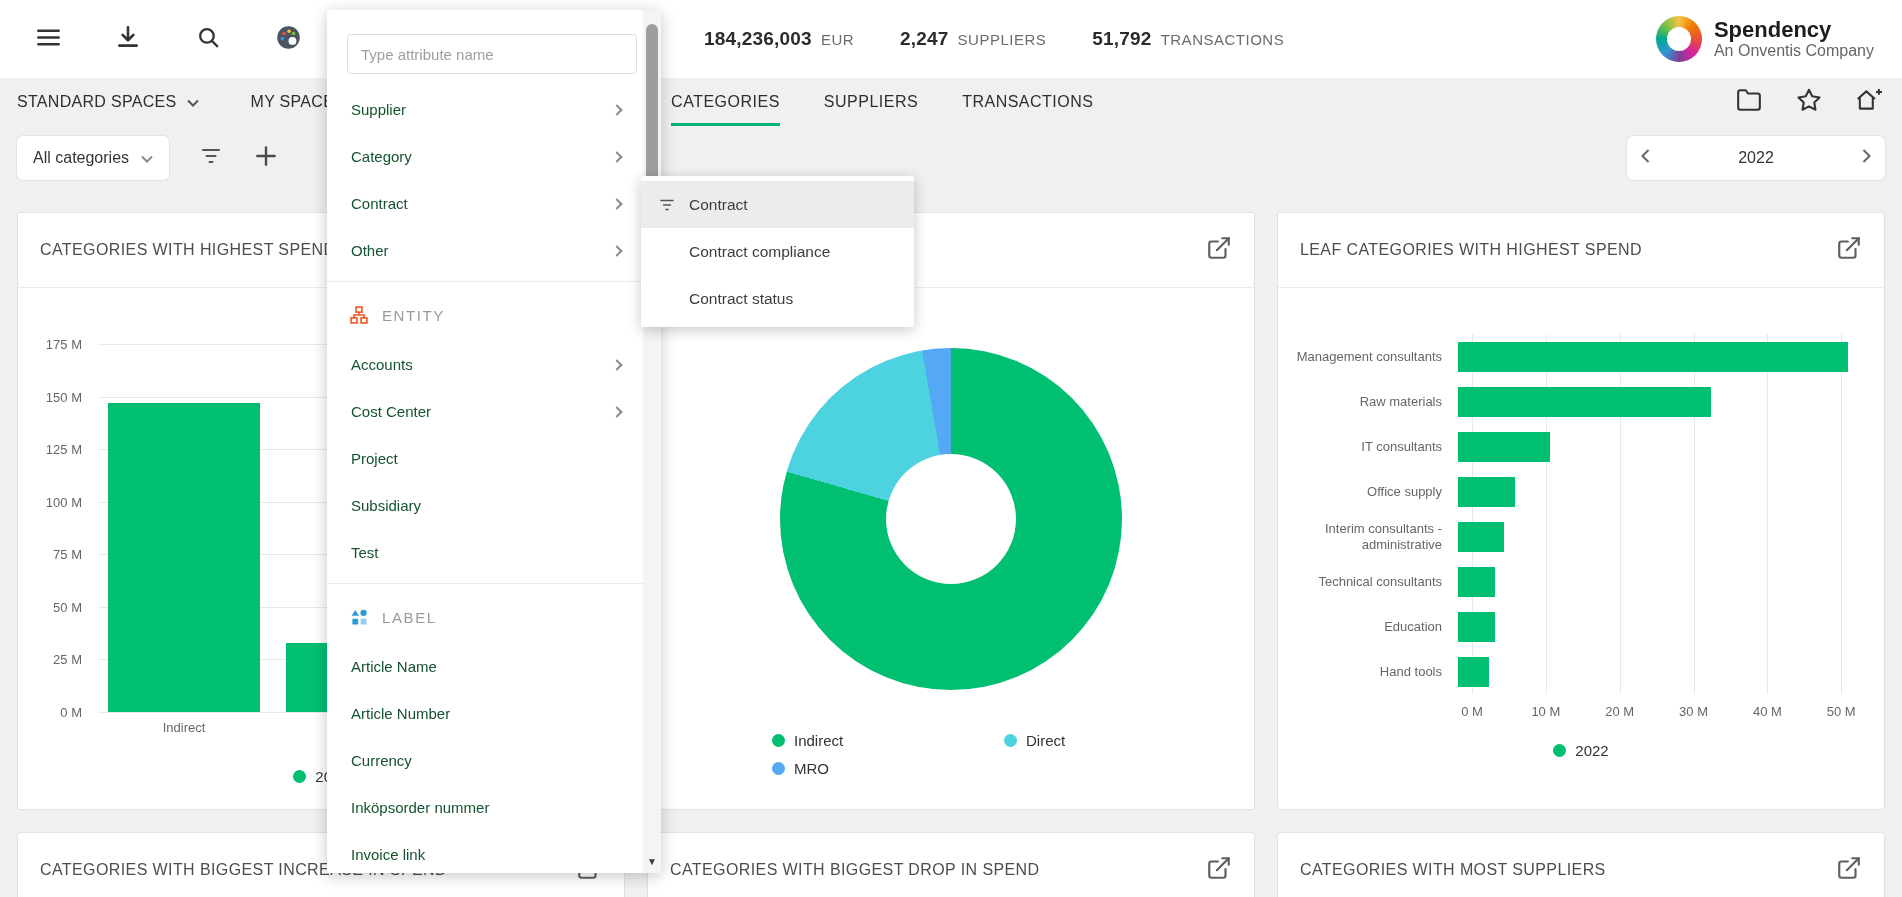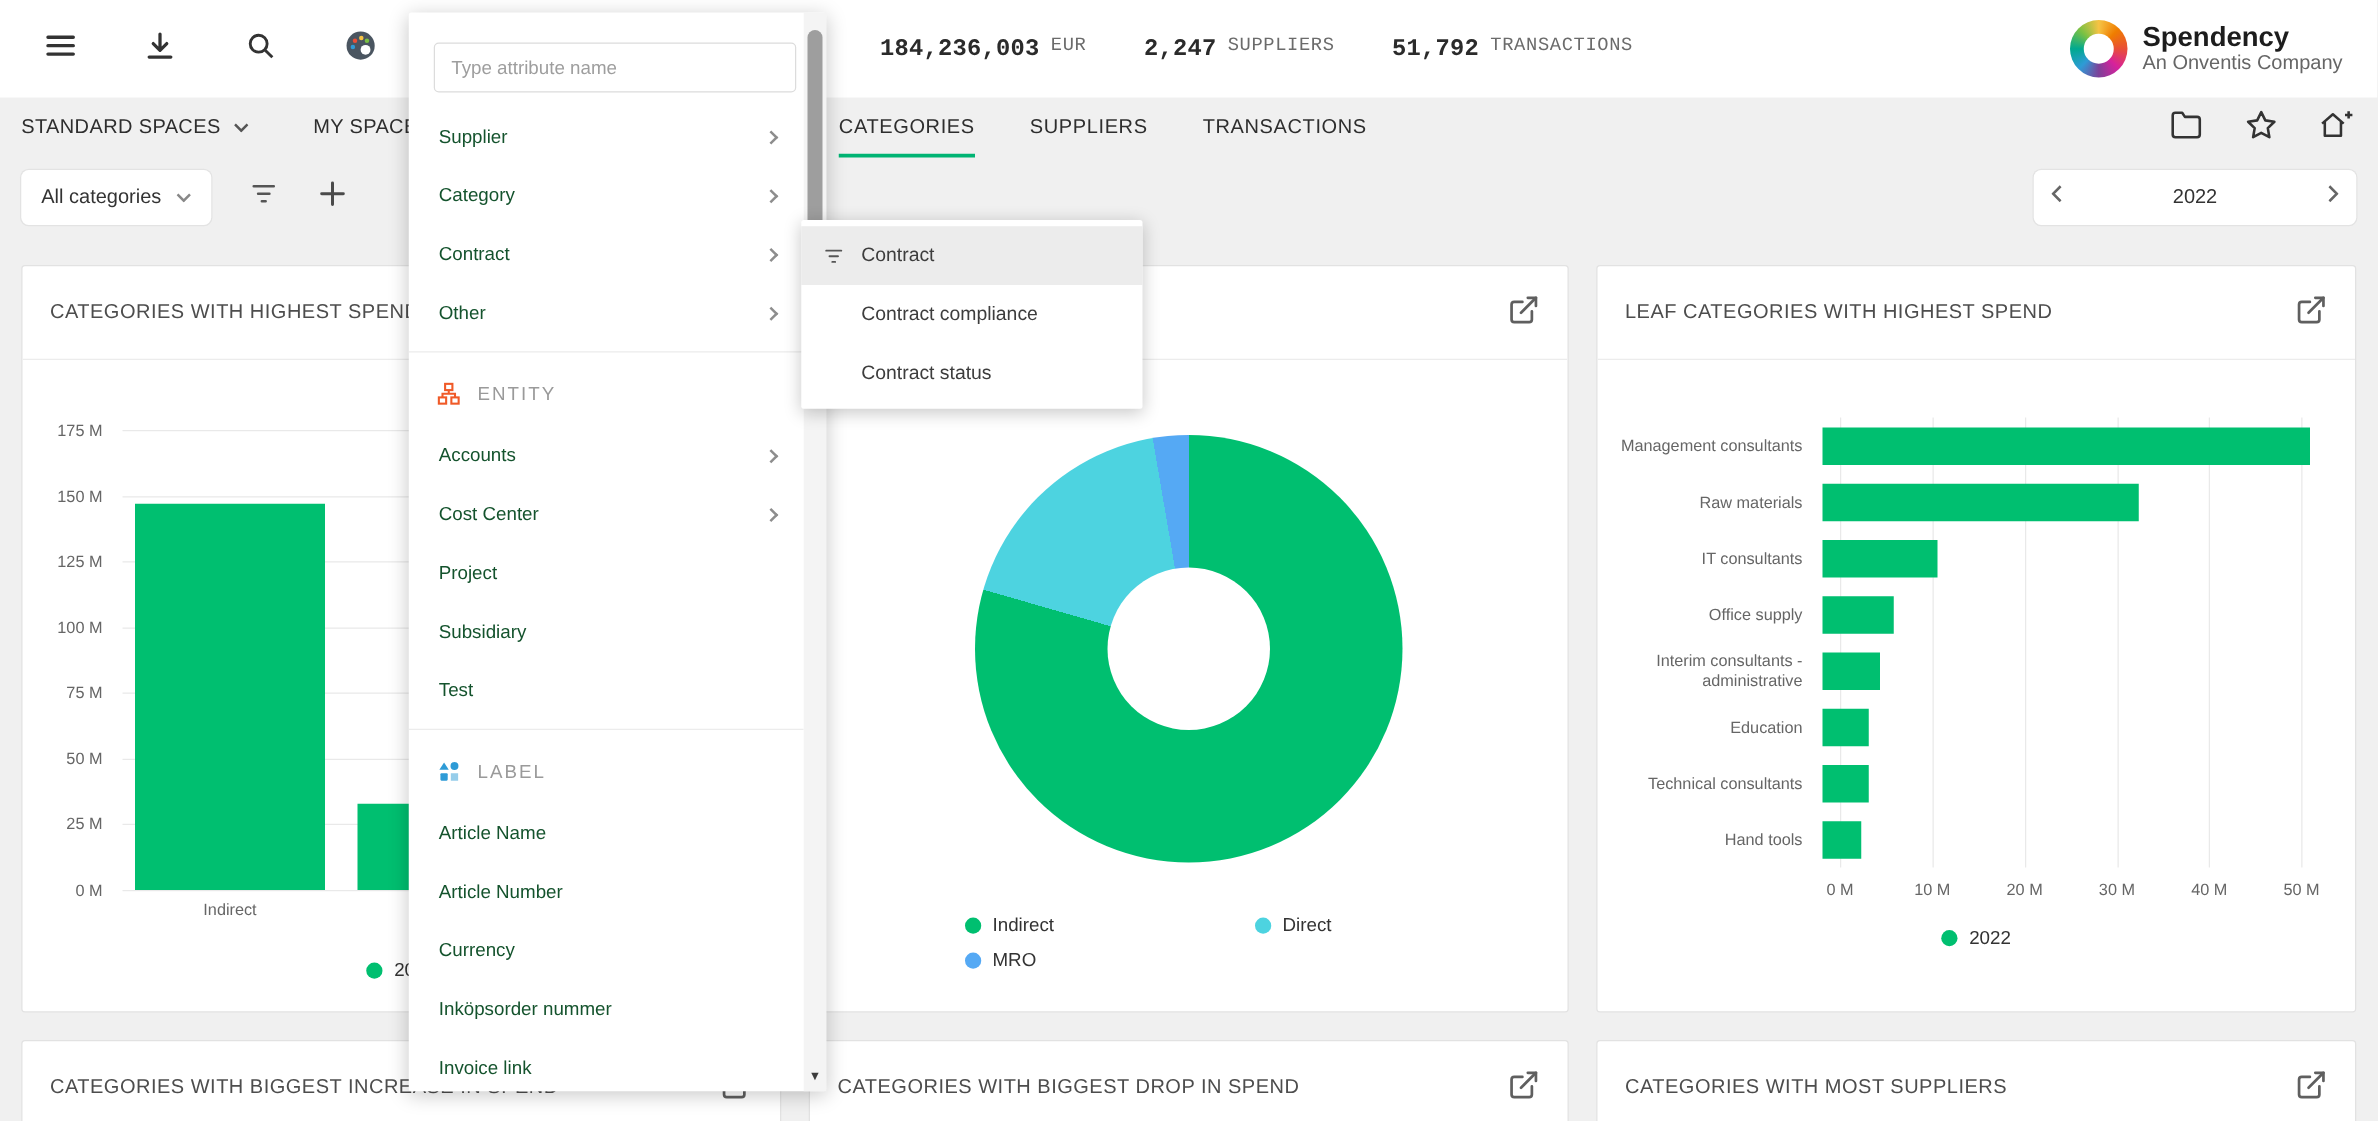--- a/index.html
+++ b/index.html
@@ -7,21 +7,21 @@
   body {
     width:1902px; height:897px; overflow:hidden; position:relative;
     background:#f0f0f0; color:#333;
     font-family:"Liberation Sans","DejaVu Sans",sans-serif;
   }
 
   
   .topbar { height:78px; background:#fff; display:flex; align-items:center; padding:0 28px; }
   .icon-btn { width:40px; height:40px; display:flex; align-items:center; justify-content:center; margin-right:40px; cursor:pointer; flex:0 0 auto; }
   .stats { display:flex; align-items:baseline; margin-left:356px; }
-  .stat { display:flex; align-items:flex-start; margin-right:46px; white-space:nowrap;font-family:Liberation Mono, monospace; }
+  .stat { display:flex; align-items:center; margin-right:46px; white-space:nowrap; }
   .stat-value { font-size:19px; font-weight:bold; color:#2b2b2b; letter-spacing:.2px; }
   .stat-label { font-size:15px; color:#6b6b6b; margin-left:9px; letter-spacing:.5px; }
   .brand { margin-left:auto; display:flex; align-items:center; }
   .brand-ring { width:46px; height:46px; border-radius:50%; position:relative; margin-right:12px;
     background:conic-gradient(#f6c344,#ef7d00,#e94f37,#d6219c,#7d4199,#2e9bd6,#00a98f,#7ac143,#f6c344); }
   .brand-ring::after { content:""; position:absolute; inset:11px; background:#fff; border-radius:50%; }
   .brand-name { font-size:22px; font-weight:bold; color:#1d1d1d; line-height:1.05; }
   .brand-tagline { font-size:16px; color:#666; }
 
   
@@ -359,27 +359,27 @@
               <div class="hbar" style="width: 14.4231%; background: rgb(0, 191, 112);"></div>
             </div>
           </div>
           <div class="hrow">
             <div class="hlabel">Interim consultants - administrative</div>
             <div class="htrack">
               <div class="hbar" style="width: 11.5385%; background: rgb(0, 191, 112);"></div>
             </div>
           </div>
           <div class="hrow">
+            <div class="hlabel">Technical consultants</div>
+            <div class="htrack">
+              <div class="hbar" style="width: 9.23077%; background: rgb(0, 191, 112);"></div>
+            </div>
+          </div>
+          <div class="hrow">
             <div class="hlabel">Education</div>
-            <div class="htrack">
-              <div class="hbar" style="width: 9.23077%; background: rgb(0, 191, 112);"></div>
-            </div>
-          </div>
-          <div class="hrow">
-            <div class="hlabel">Technical consultants</div>
             <div class="htrack">
               <div class="hbar" style="width: 9.23077%; background: rgb(0, 191, 112);"></div>
             </div>
           </div>
           <div class="hrow">
             <div class="hlabel">Hand tools</div>
             <div class="htrack">
               <div class="hbar" style="width: 7.69231%; background: rgb(0, 191, 112);"></div>
             </div>
           </div>

